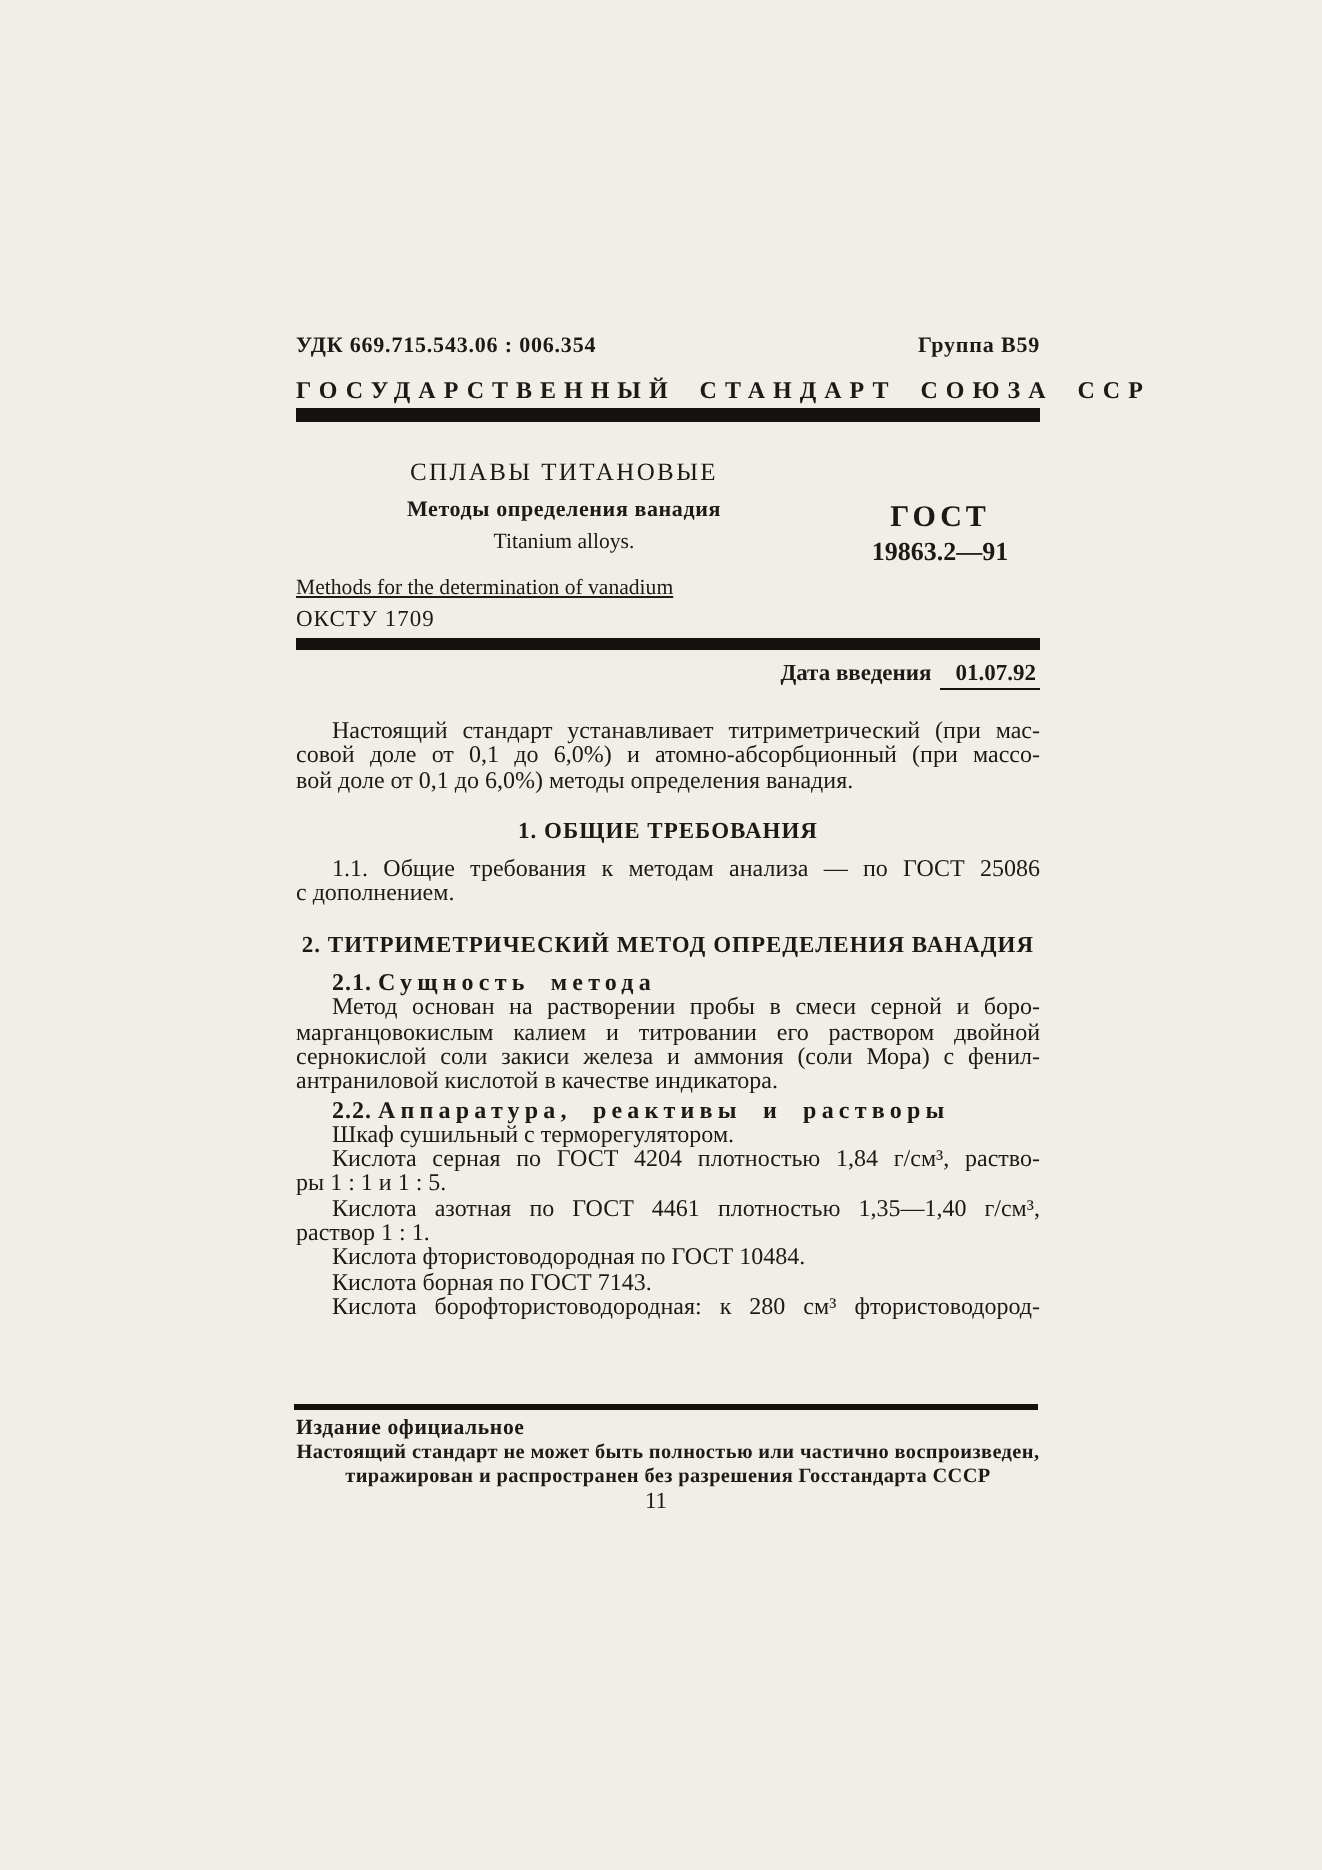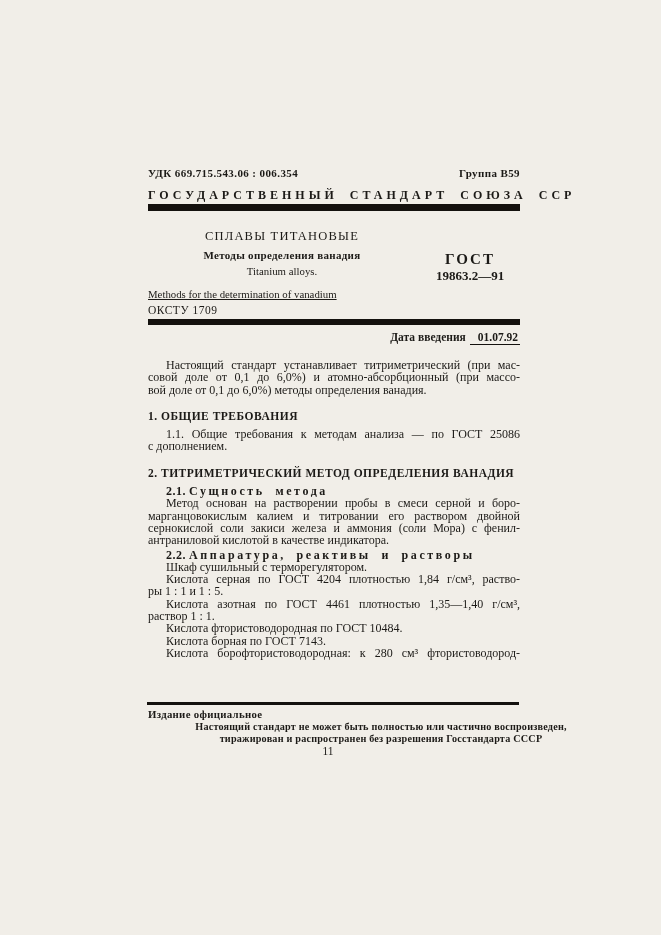--- a/index.html
+++ b/index.html
@@ -43,31 +43,31 @@
 
   
   .date-row{top:331px;text-align:right;font-size:11.5px;font-weight:bold;}
   .d-value{border-bottom:1.5px solid #14110e;padding:0 2px 1px 8px;margin-left:4px;}
 
   
   .body-flow{top:359px;font-size:12px;line-height:12.3px;}
   .ln{min-height:12.3px;}
   .j{text-align:justify;text-align-last:justify;}
   .ind{text-indent:18px;}
-  .sec-h{margin:14px 0 6px;text-align:left;font-weight:bold;
+  .sec-h{margin:14px 0 6px;text-align:center;font-weight:bold;
     font-size:11.5px;letter-spacing:.5px;}
   .sub-h{margin-top:2px;padding-left:18px;white-space:nowrap;font-weight:bold;}
   .sub-num{letter-spacing:.5px;}
   .sub-txt{letter-spacing:2.6px;word-spacing:5px;}
 
   
   .footer-rule{top:702px;height:3px;left:147px;width:372px;}
   .edition{top:708px;font-weight:bold;font-size:10.8px;letter-spacing:.3px;}
   .warn{top:721px;text-align:center;font-weight:bold;font-size:10.2px;
-    line-height:12px;letter-spacing:.2px;margin-left:47px;}
+    line-height:12px;letter-spacing:.2px;}
   .pagenum{top:745px;text-align:center;padding-right:12px;font-size:11.5px;
     box-sizing:border-box;}
 </style>
 </head>
 <body>
 
 <div class="page">
 
   <div class="abs udk-row">
     <span>УДК 669.715.543.06 : 006.354</span>

